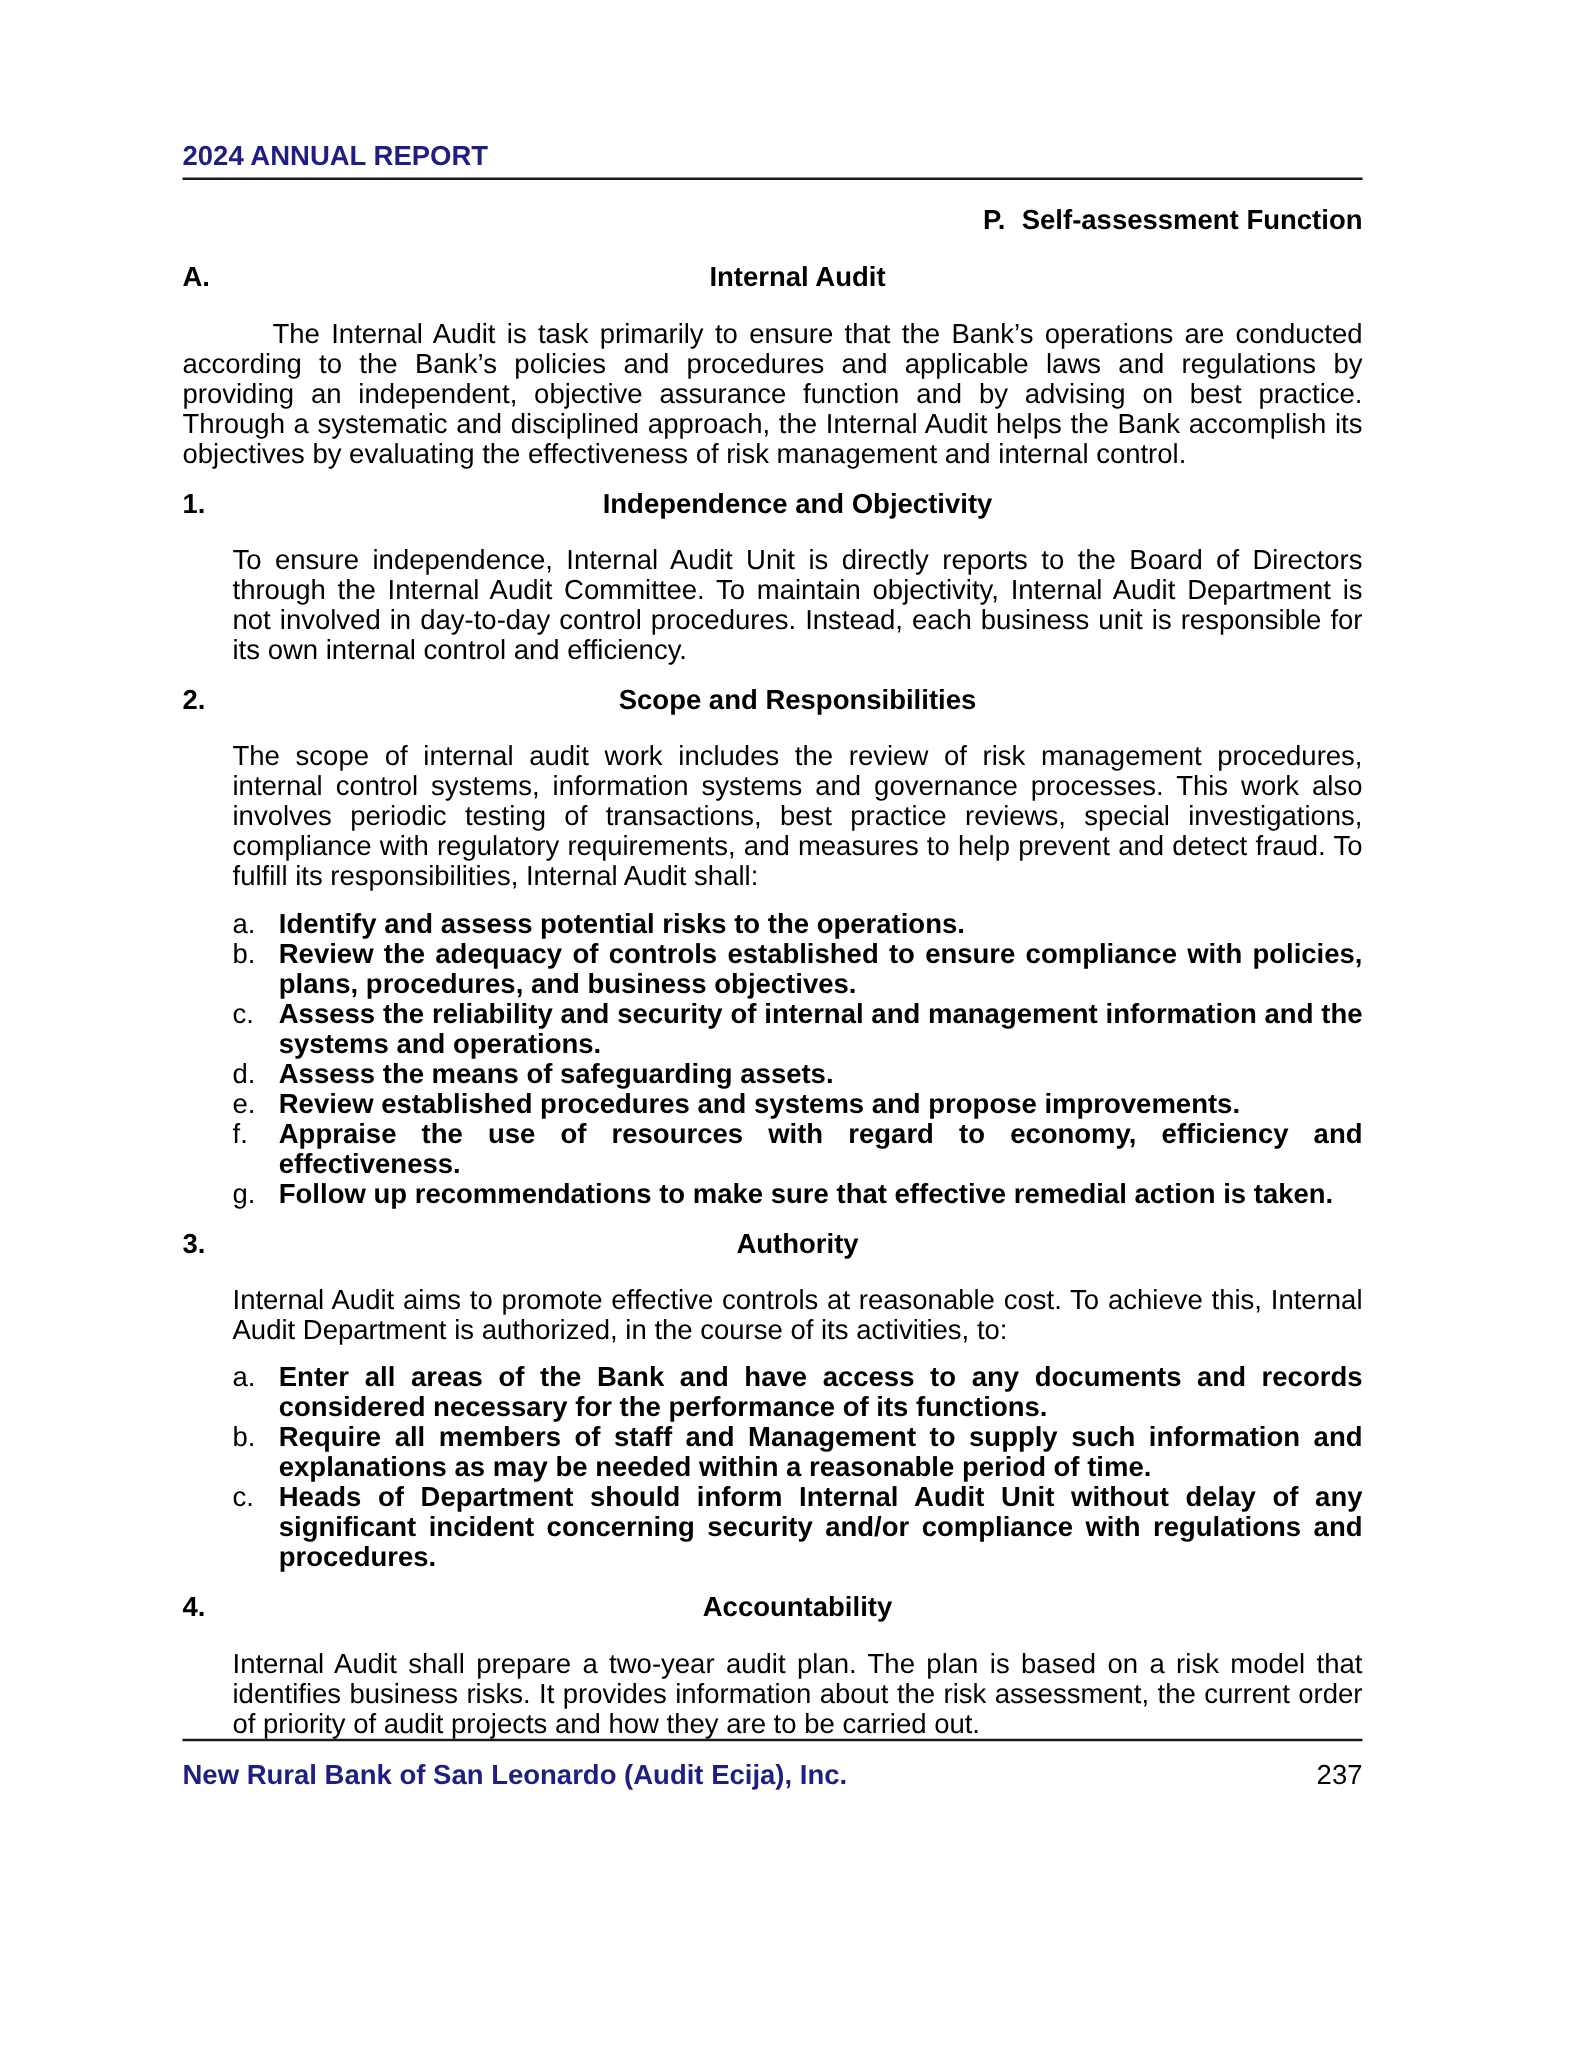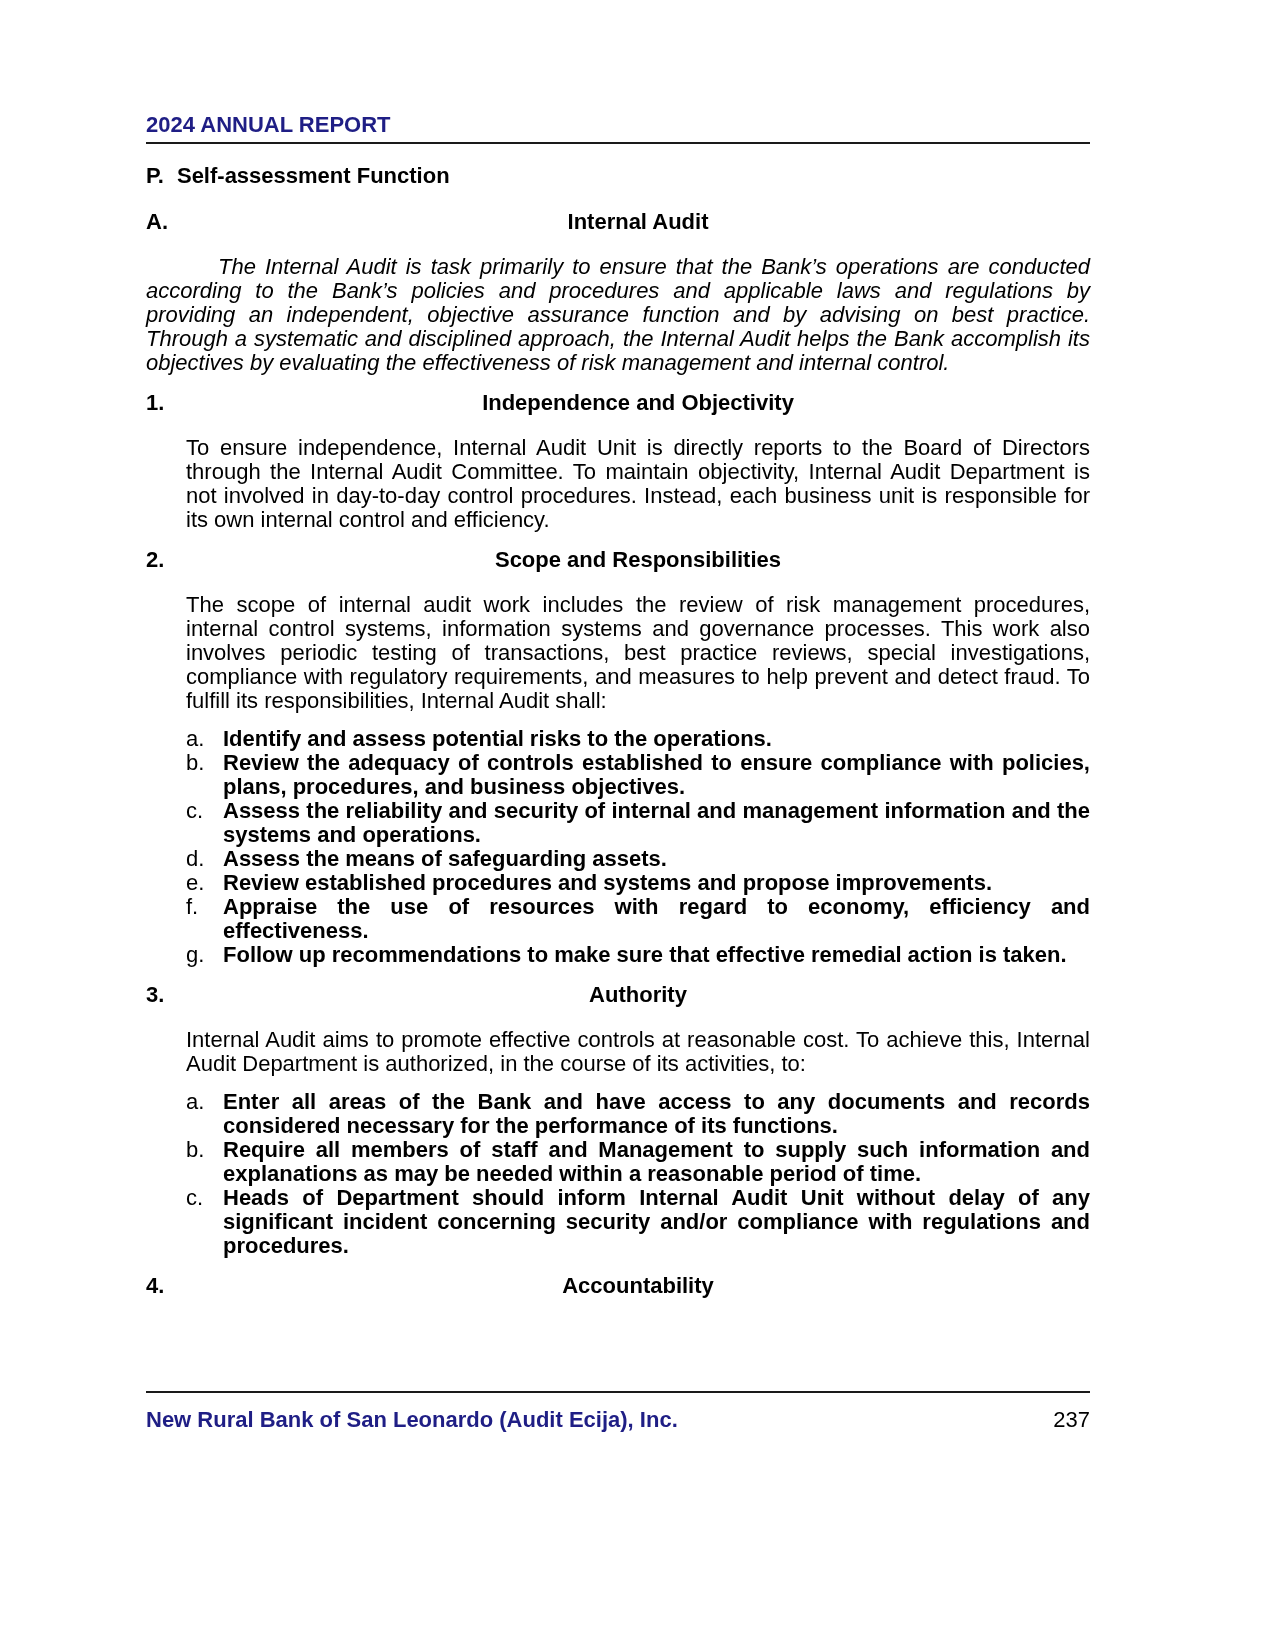--- a/index.html
+++ b/index.html
@@ -25,37 +25,36 @@
     padding-top: 113px;
     padding-bottom: 5px;
     border-bottom: 2px solid #1a1a1a;
   }
   .report-header .hdr-text {
     color: #1f1e85;
     font-weight: 700;
   }
   .doc-title {
     margin-top: 20px;
-    text-align: left;
+    text-align: right;
     font-weight: 700;
   }
   .doc-title .title-prefix { margin-right: 13px; }
   .h-row {
     display: flex;
     font-weight: 700;
     margin-top: 16px;
   }
   .h-row.top-heading { margin-top: 22px; }
   .h-num { width: 40px; flex: none; }
   .h-title { flex: 1; text-align: center; }
   .intro-par {
     margin: 21px 0 0 0;
     text-indent: 72px;
     text-align: justify;
-    font-style: italic;
   }
   .body-par {
     margin: 21px 0 0 40px;
     text-align: justify;
   }
   .list { margin: 14px 0 0 40px; }
   .list-row { display: flex; }
   .li-label { width: 37px; flex: none; }
   .li-text { flex: 1; text-align: justify; font-weight: bold; }
   .page-footer {
@@ -157,20 +156,21 @@
       <div class="list-row">
         <span class="li-label">c.</span>
         <span class="li-text">Heads of Department should inform Internal Audit Unit without delay of any significant incident concerning security and/or compliance with regulations and procedures.</span>
       </div>
     </div>
 
     <div class="h-row">
       <span class="h-num">4.</span>
       <span class="h-title">Accountability</span>
     </div>
+    <p class="body-par">Internal Audit shall prepare a two-year audit plan. The plan is based on a risk model that identifies business risks. It provides information about the risk assessment, the current order of priority of audit projects and how they are to be carried out.</p>
 
   </div>
 
   <div class="page-footer">
     <div class="footer-row">
       <span class="bank-name">New Rural Bank of San Leonardo (Audit Ecija), Inc.</span>
       <span class="page-number">237</span>
     </div>
   </div>
 </div>

